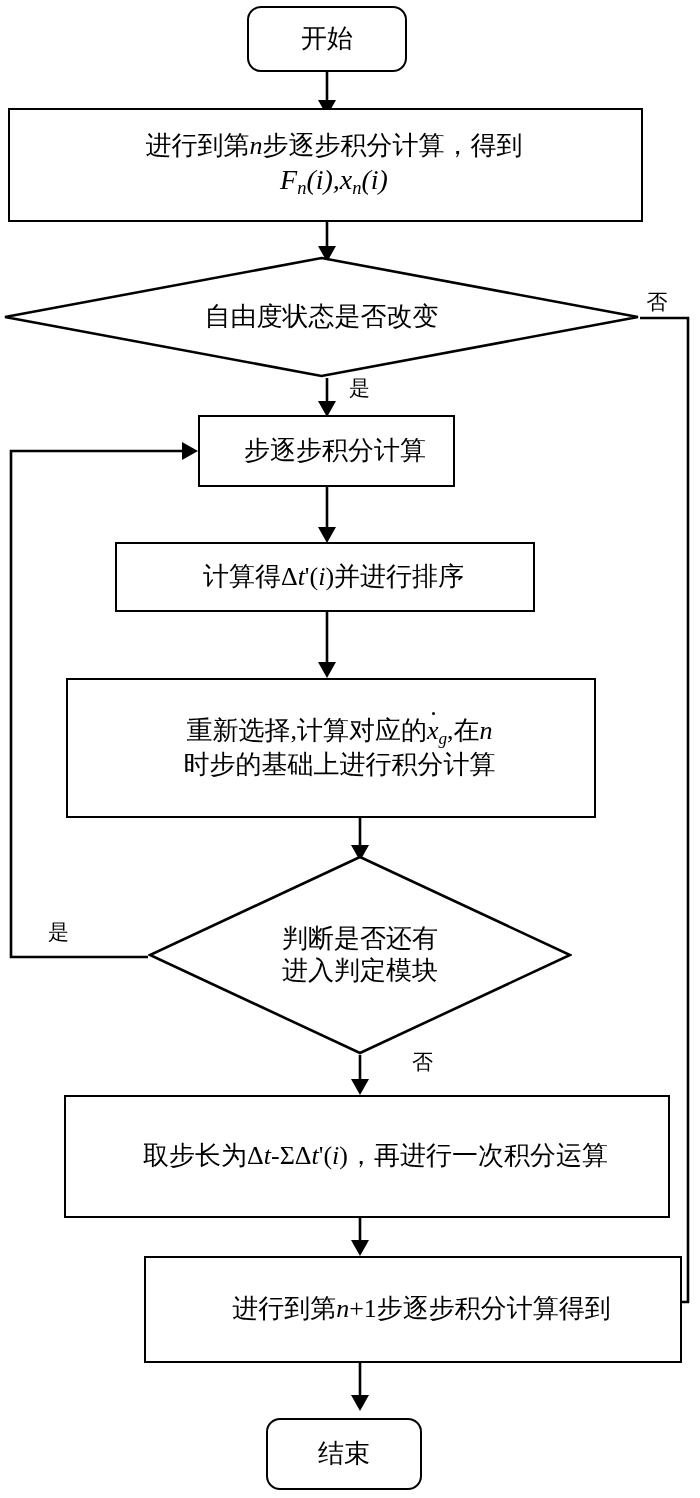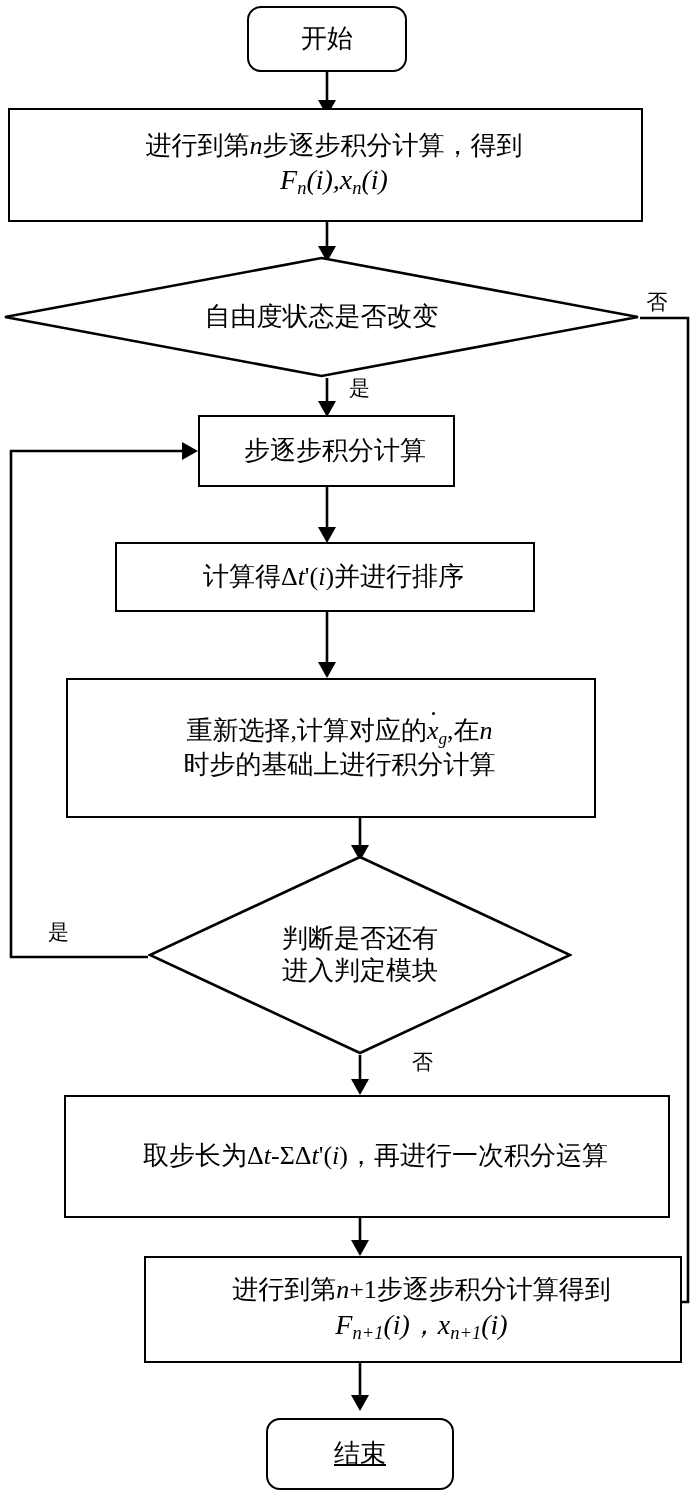--- a/index.html
+++ b/index.html
@@ -200,21 +200,20 @@
   <div class="edge-label" style="left:48px; top:922px;">是</div>
   <div class="edge-label" style="left:412px; top:1052px;">否</div>
 
   <div class="node rect t26" style="left:64px; top:1095px; width:606px; height:123px;">
     <span><span>取步长为Δ</span><span class="mi">t</span><span>-ΣΔ</span><span class="mi">t</span><span>'(</span><span class="mi">i</span><span>)，再进行一次积分运算</span></span>
   </div>
 
   <div class="node rect t26" style="left:96px; top:1256px; width:538px; height:107px;margin-left:48px;">
     <div>
       <div><span>进行到第</span><span class="mi">n</span><span>+1步逐步积分计算得到</span></div>
-      <div class="t24"><span class="mi">F</span><sub>n+1</sub><span class="mi">(i)，</span><span class="mi">x</span><sub>n+1</sub><span class="mi">(i)</span></div>
-    </div>
-  </div>
-
-  <div class="node terminal t26" style="left:266px; top:1418px; width:188px; height:72px;text-decoration:underline;">
+    </div>
+  </div>
+
+  <div class="node terminal t26" style="left:266px; top:1418px; width:156px; height:72px;">
     <span>结束</span>
   </div>
 
 </div>
 
 </body></html>

